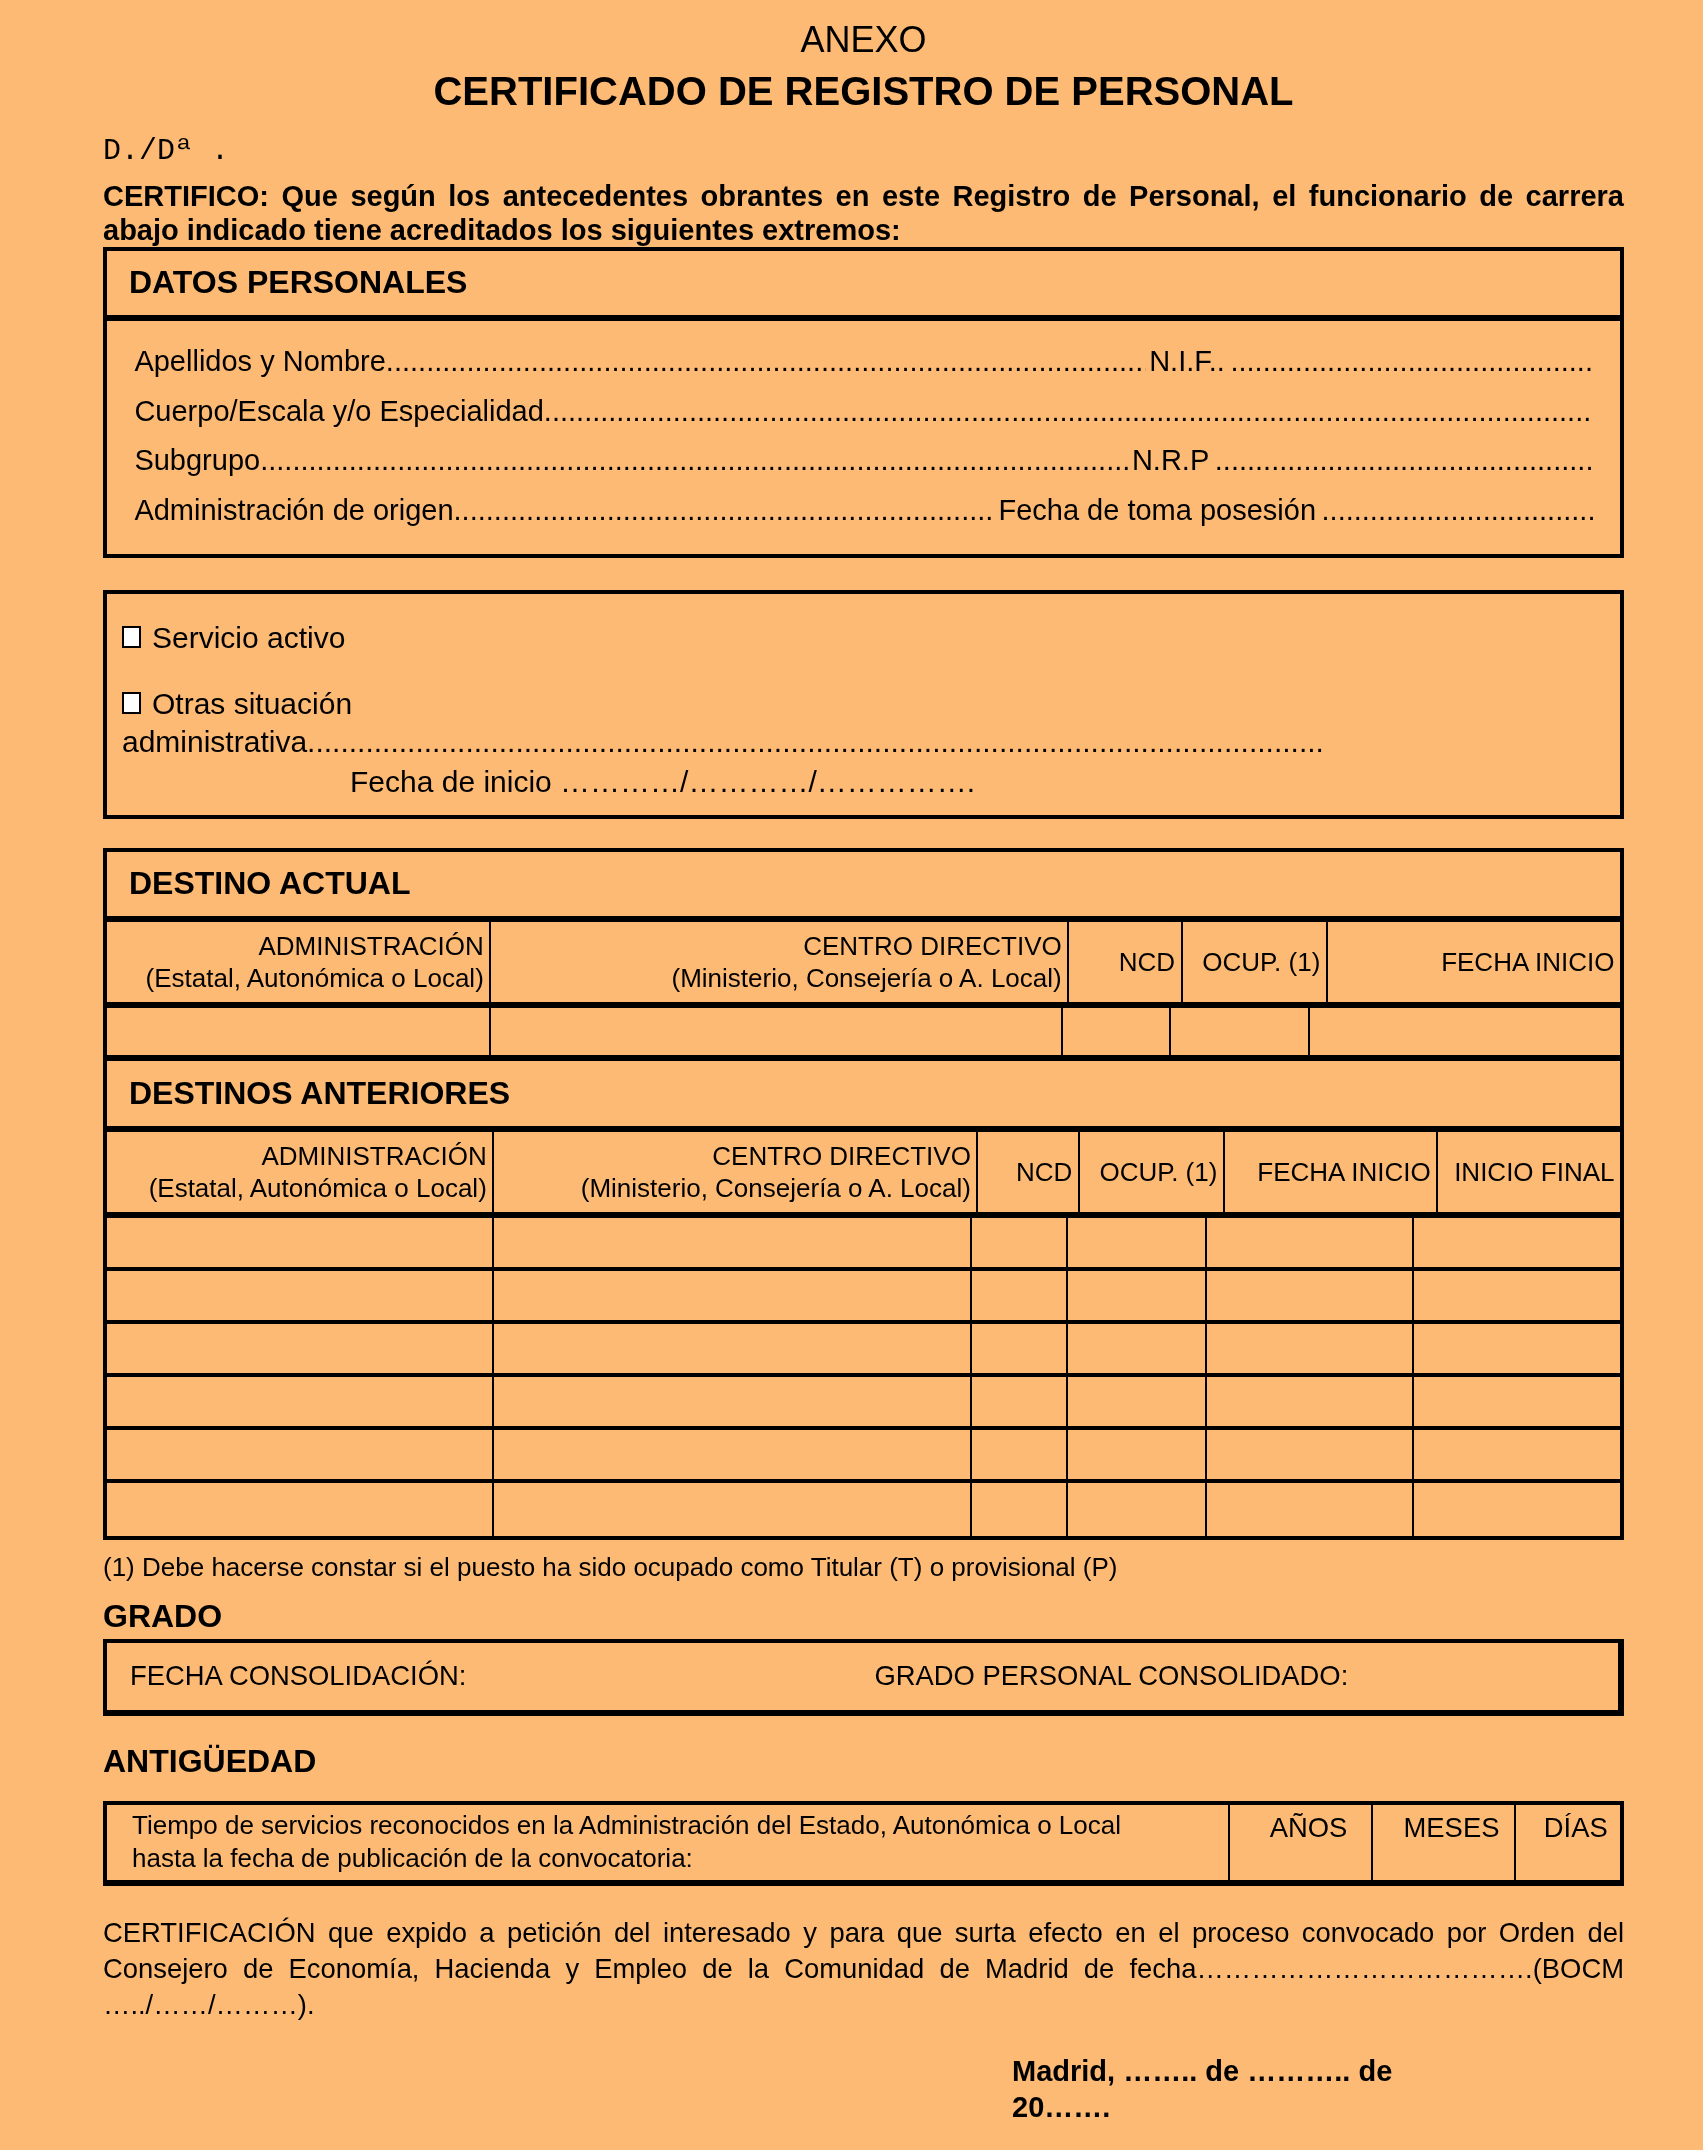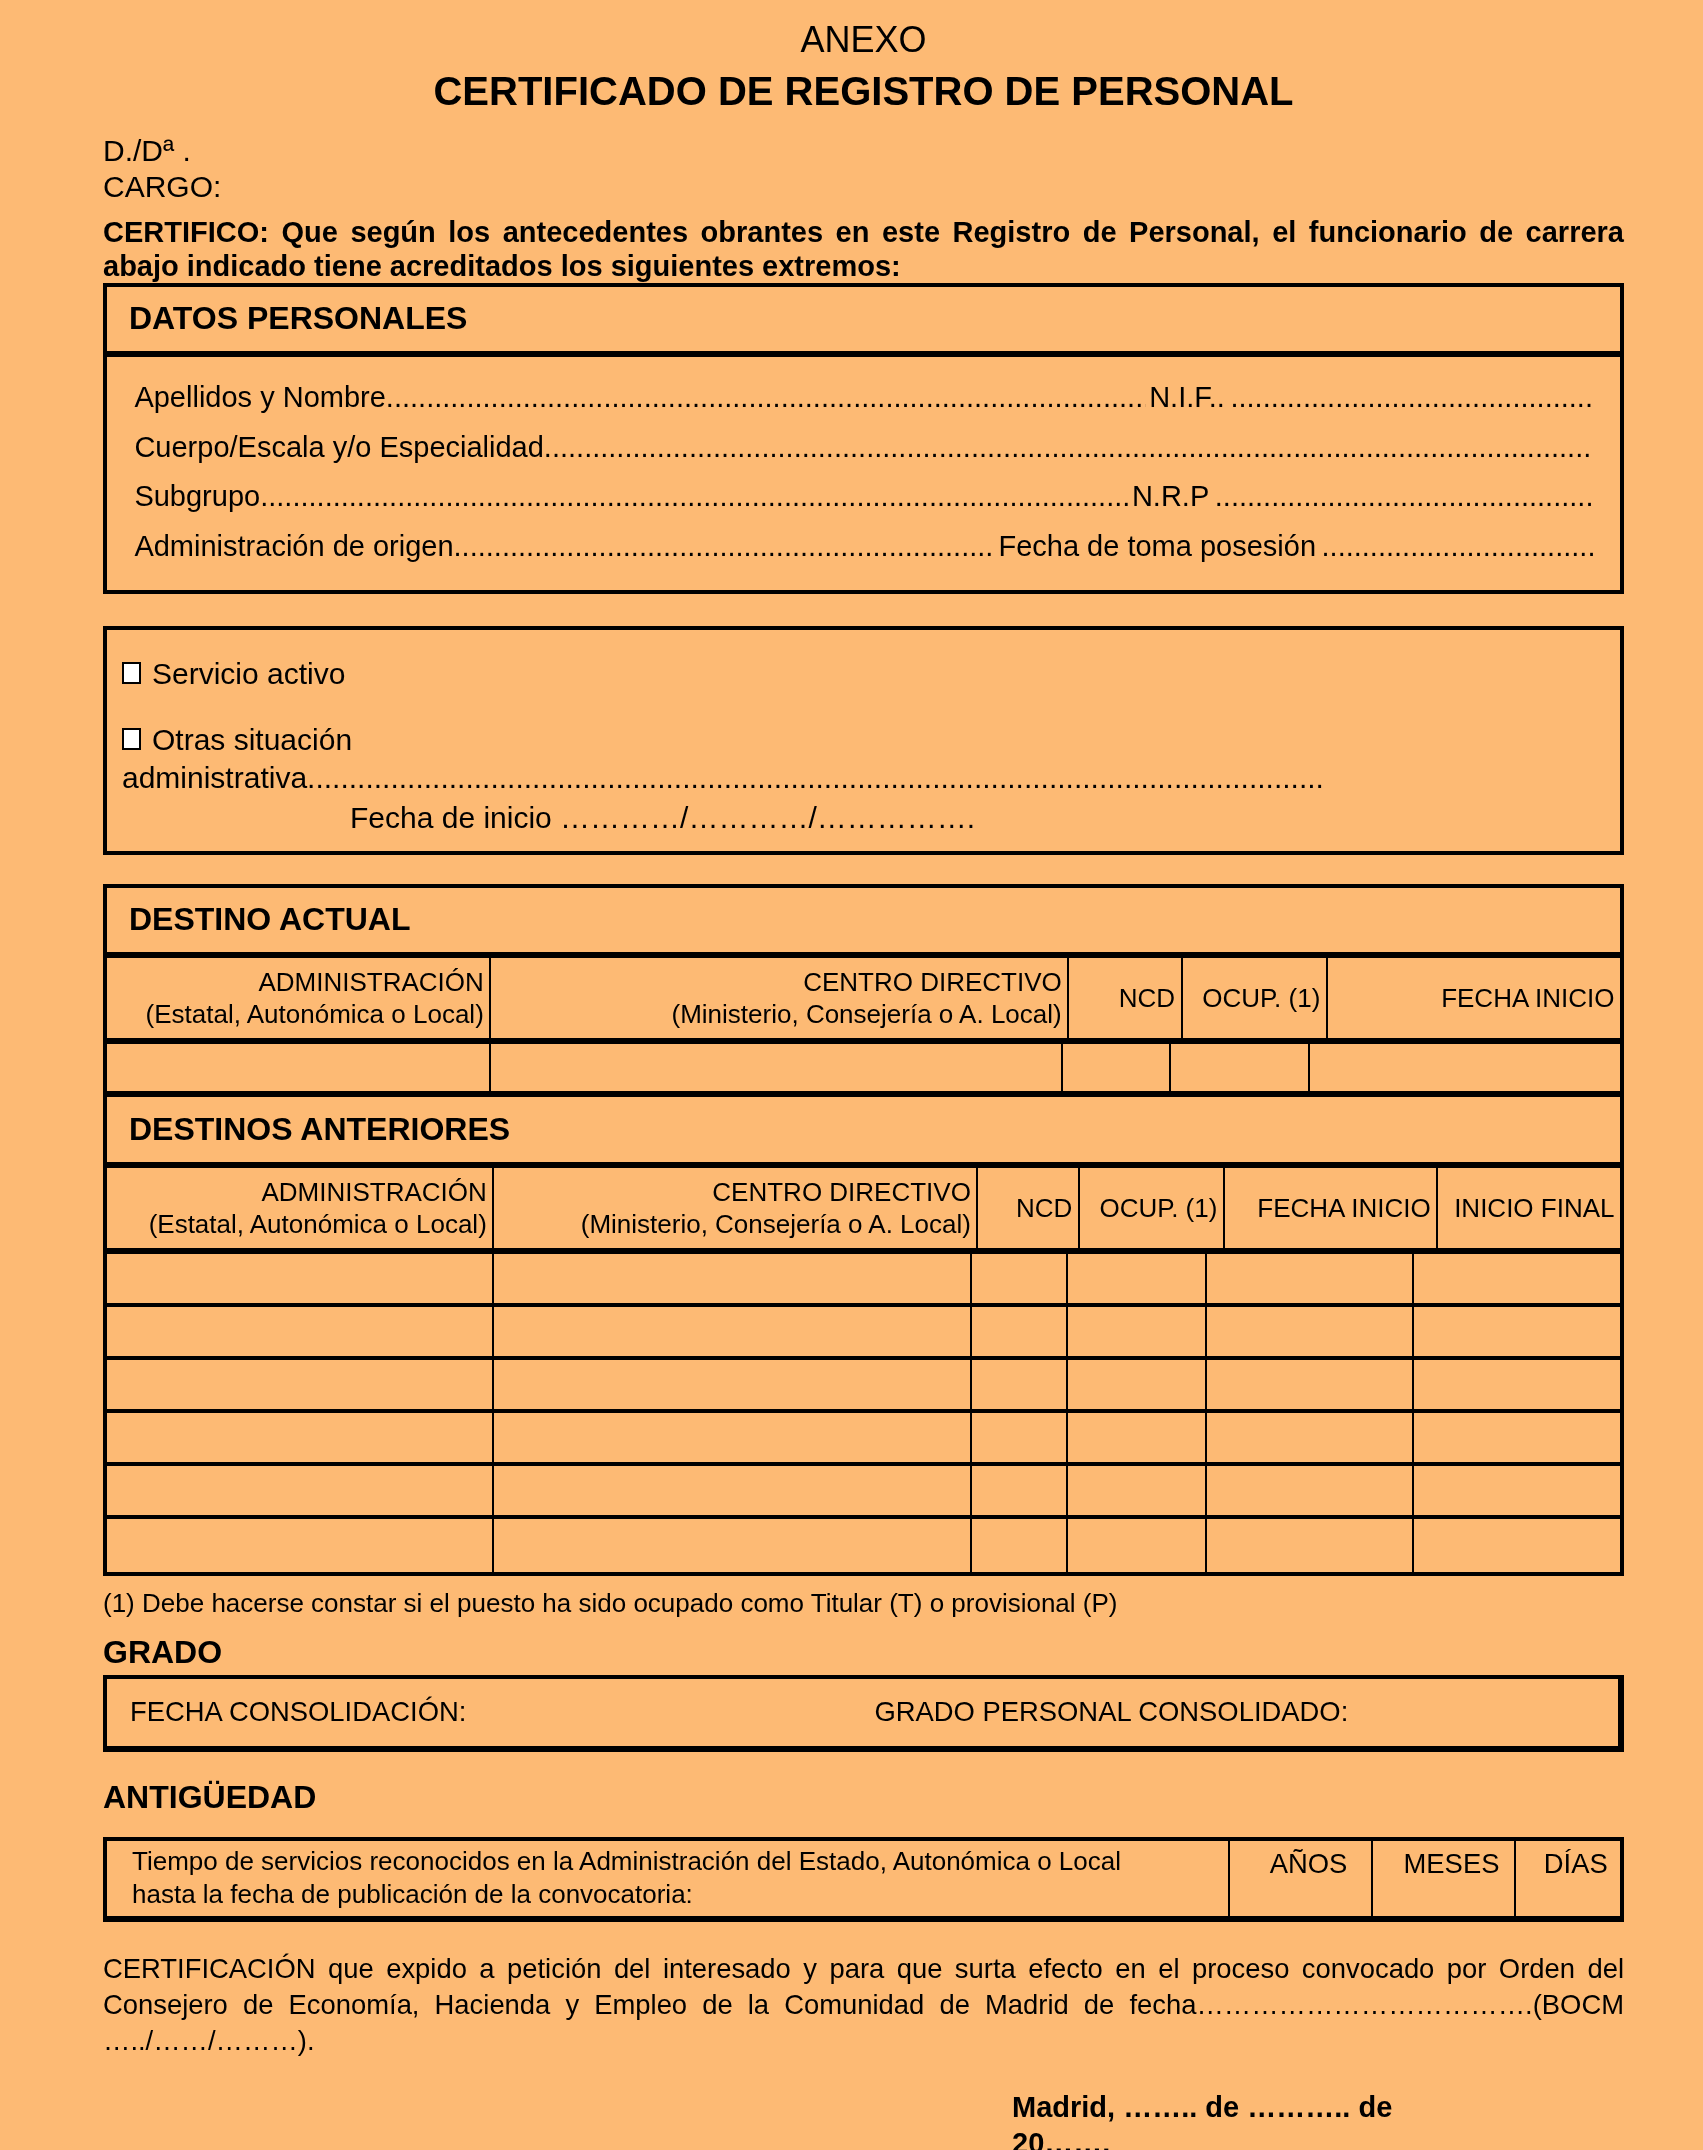--- a/index.html
+++ b/index.html
@@ -9,21 +9,21 @@
     width: 1704px;
     height: 2151px;
     background: #fdba74;
     color: #000000;
     font-family: "Liberation Sans", sans-serif;
     padding: 18px 80px 0 103px;
     overflow: hidden;
   }
   .doc-title   { text-align: center; font-size: 36px; line-height: 43px; }
   .doc-subtitle{ text-align: center; font-size: 40px; line-height: 38px; font-weight: bold; margin-top: 11px; }
-  .dda   { font-size: 30px; line-height: 36px; margin-top: 23px; }
+  .dda   { font-size: 30px; line-height: 36px; margin-top: 23px; font-family: Liberation Mono, monospace; }
   .cargo { font-size: 30px; line-height: 36px; }
   .certifico { font-size: 29px; line-height: 34px; font-weight: bold; text-align: justify; margin-top: 9.6px; }
 
   .box { border: 4.1px solid #000; }
   .box-title { font-size: 32px; line-height: 37px; font-weight: bold; padding: 13.7px 22px; border-bottom: 6.9px solid #000; }
 
   
   .dp-body { padding: 8.2px 27.4px 26px 27.4px; font-size: 29px; }
   .f-row { display: flex; align-items: baseline; margin-top: 13.7px; line-height: 36px; white-space: nowrap; }
   .lbl  { flex: 0 0 auto; }
@@ -80,21 +80,20 @@
 </style>
 </head>
 <body>
 
 <div class="page">
 
   <div class="doc-title">ANEXO</div>
   <div class="doc-subtitle">CERTIFICADO DE REGISTRO DE PERSONAL</div>
 
   <div class="dda">D./Dª .</div>
-  <div class="cargo">CARGO:</div>
 
   <p class="certifico">CERTIFICO: Que según los antecedentes obrantes en este Registro de Personal, el funcionario de carrera abajo indicado tiene acreditados los siguientes extremos:</p>
 
   <section class="box">
     <div class="box-title">DATOS PERSONALES</div>
     <div class="dp-body">
       <div class="f-row">
         <span class="lbl">Apellidos  y Nombre</span>
         <span class="leader g21">................................................................................................................................................................................................................................................................................................................................</span>
         <span class="lbl2">N.I.F..</span>

